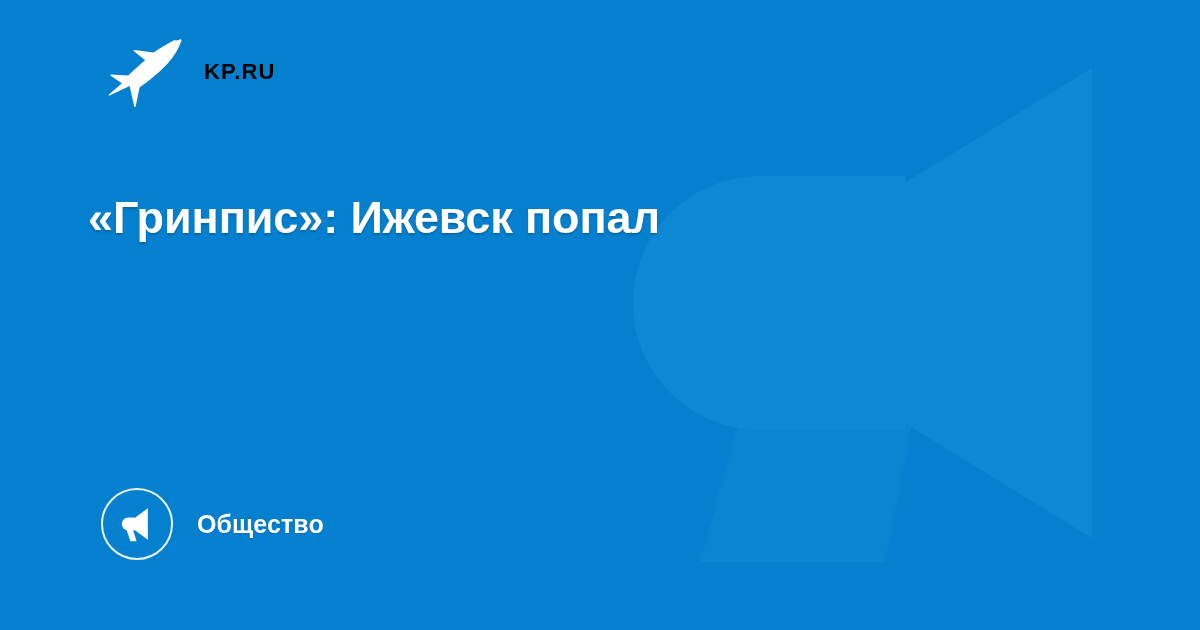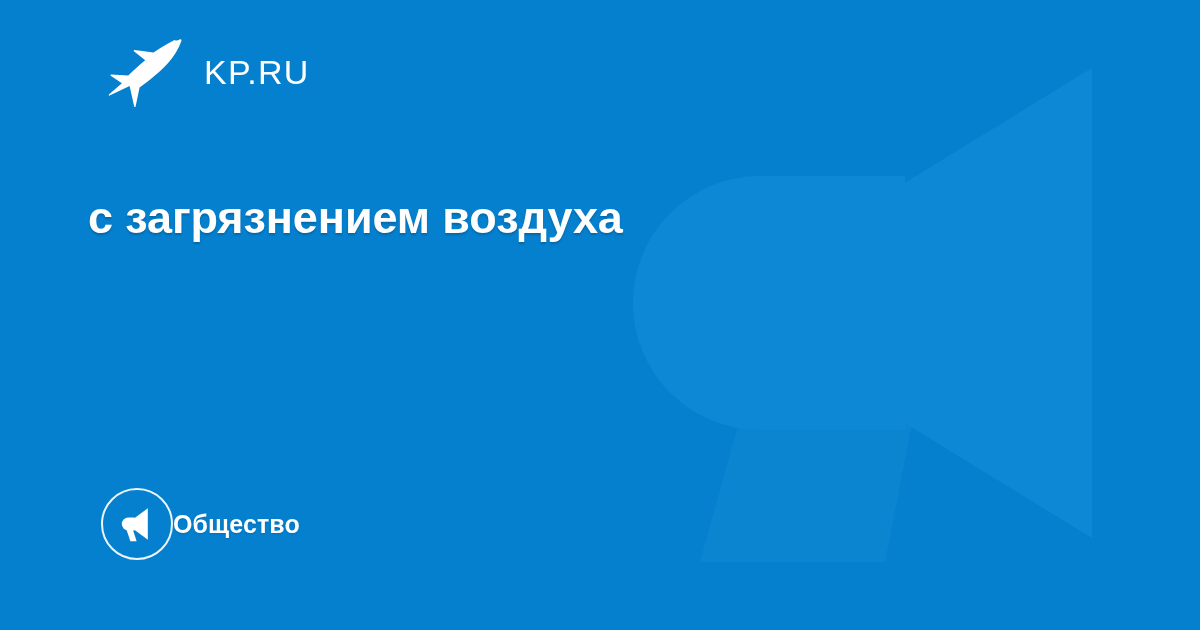--- a/index.html
+++ b/index.html
@@ -40,23 +40,23 @@
     gap: 22px;
     height: 72px;
   }
   .logo-bird {
     width: 74px;
     height: 70px;
     display: block;
     flex: 0 0 auto;
   }
   .logo-word {
-    color: #ffffff;
-    font-size: 34px;
-    font-weight: 400;
+    color: #000000;
+    font-size: 22px;
+    font-weight: 700;
     letter-spacing: 1.2px;
     line-height: 1;
     white-space: nowrap;
   }
 
   
   .headline {
     position: absolute;
     left: 88px;
     top: 186px;
@@ -74,20 +74,21 @@
     white-space: nowrap;
   }
 
   
   .badge {
     position: absolute;
     left: 101px;
     top: 487px;
     display: flex;
     align-items: center;
+    gap: 24px;
     height: 74px;
   }
   .badge-circle {
     position: relative;
     width: 72px;
     height: 72px;
     flex: 0 0 auto;
     border: 2px solid rgba(255, 255, 255, 0.92);
     border-radius: 50%;
     box-sizing: border-box;
@@ -125,21 +126,21 @@
   </svg>
 
   <div class="header">
     <svg class="logo-bird" viewBox="0 0 74 70" aria-hidden="true">
       <path fill="#ffffff" d="M66.5 3.0 C60.0 6.2 52.4 10.8 45.6 15.6 L26.6 13.1 C25.9 13.0 25.4 13.8 25.9 14.3 L37.2 23.3 C31.1 28.3 25.2 33.6 20.2 38.6 L3.3 37.4 C2.6 37.3 2.1 38.2 2.7 38.7 L13.9 46.2 L0.9 57.6 C0.4 58.1 1.0 58.9 1.6 58.6 L21.6 48.9 L26.2 69.4 C26.4 70.1 27.4 70.1 27.6 69.4 L31.6 50.4 C41.2 43.9 52.6 34.3 59.9 26.3 C66.0 19.6 70.7 11.7 73.4 4.1 C73.8 3.0 72.7 2.0 71.7 2.5 C70.0 3.3 68.2 4.1 66.5 3.0 Z"></path>
     </svg>
     <span class="logo-word">KP.RU</span>
   </div>
 
   <h1 class="headline">
-    <span class="headline-line">с загрязнением воздуха</span>
+    <span class="headline-line">«Гринпис»: Ижевск попал</span>
   </h1>
 
   <div class="badge">
     <span class="badge-circle">
       <svg class="badge-megaphone" viewBox="0 0 40 40" aria-hidden="true">
         <path fill="#ffffff" d="M30.8 4.2 L30.8 35.8 L17.0 25.6 L17.0 14.4 Z"></path>
         <path fill="#ffffff" d="M11.2 13.6 L17.6 13.6 L17.6 26.4 L11.2 26.4 A6.4 6.4 0 0 1 11.2 13.6 Z"></path>
         <path fill="#ffffff" d="M9.6 26.0 L16.0 26.0 L19.6 37.2 L13.4 37.2 Z"></path>
       </svg>
     </span>

